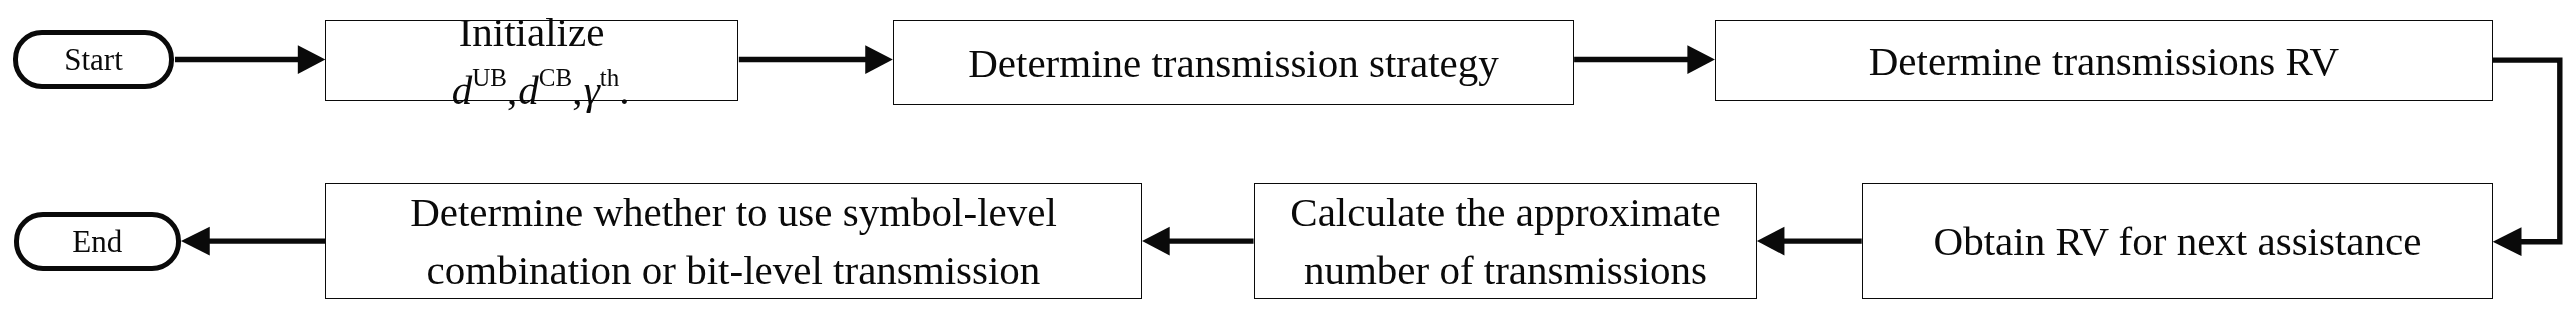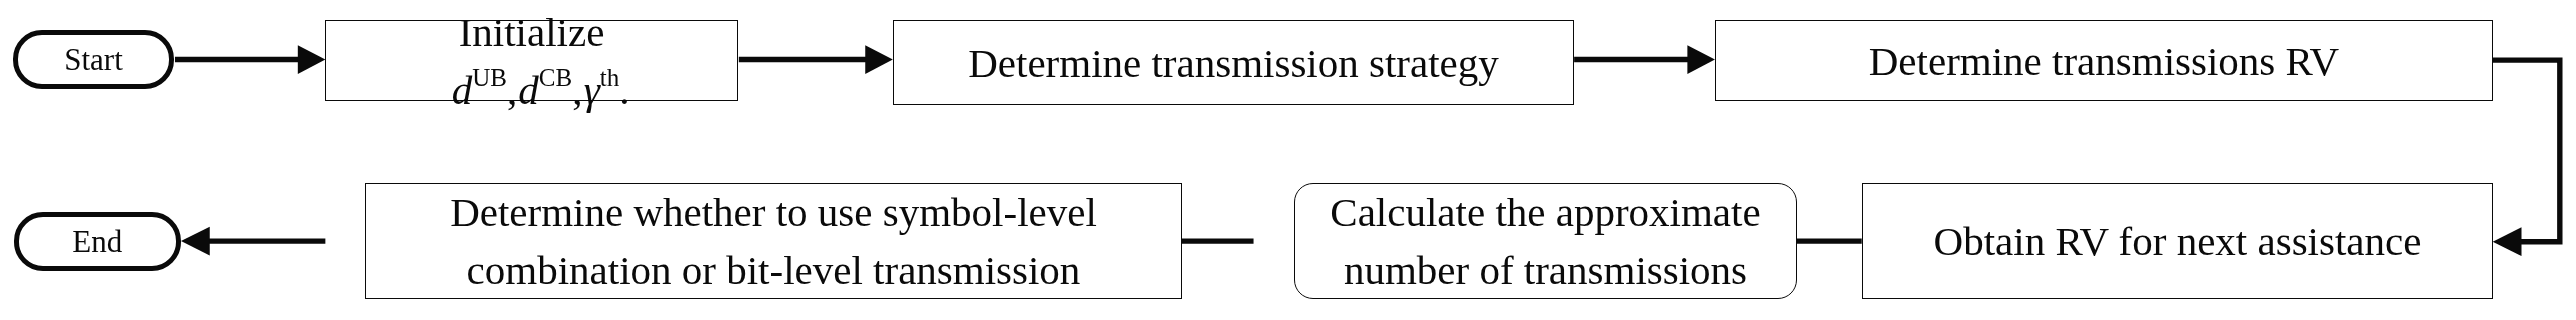--- a/index.html
+++ b/index.html
@@ -44,21 +44,21 @@
   .box {
     border: 1.2px solid #0a0a0a;
     font-size: 41px;
     line-height: 58px;
   }
   .terminal {
     border: 5.4px solid #0a0a0a;
     border-radius: 29px;
     font-size: 31px;
   }
-  .twoline { flex-direction: column; margin-left: 40px; }
+  .twoline { flex-direction: column; }
   .math { margin-left: 17px; }
   .mvar {
     font-style: italic;
     padding-left: 1.2px;
   }
   sup.msup {
     font-size: 25px;
     line-height: 0;
     vertical-align: 18px;
   }
@@ -118,21 +118,21 @@
 
   <div class="node terminal" style="left:13.8px; top:212px; width:167px; height:59px;">
     <span>End</span>
   </div>
 
   <div class="node box twoline" style="left:325px; top:183px; width:817px; height:116px;">
     <div>Determine whether to use symbol-level</div>
     <div>combination or bit-level transmission</div>
   </div>
 
-  <div class="node box twoline" style="left:1254px; top:183px; width:503px; height:116px;border-radius:19px;">
+  <div class="node box twoline" style="left:1254px; top:183px; width:503px; height:116px;">
     <div>Calculate the approximate</div>
     <div>number of transmissions</div>
   </div>
 
   <div class="node box" style="left:1862px; top:183px; width:631px; height:116px;">
     <span>Obtain RV for next assistance</span>
   </div>
 
 </div>
 

